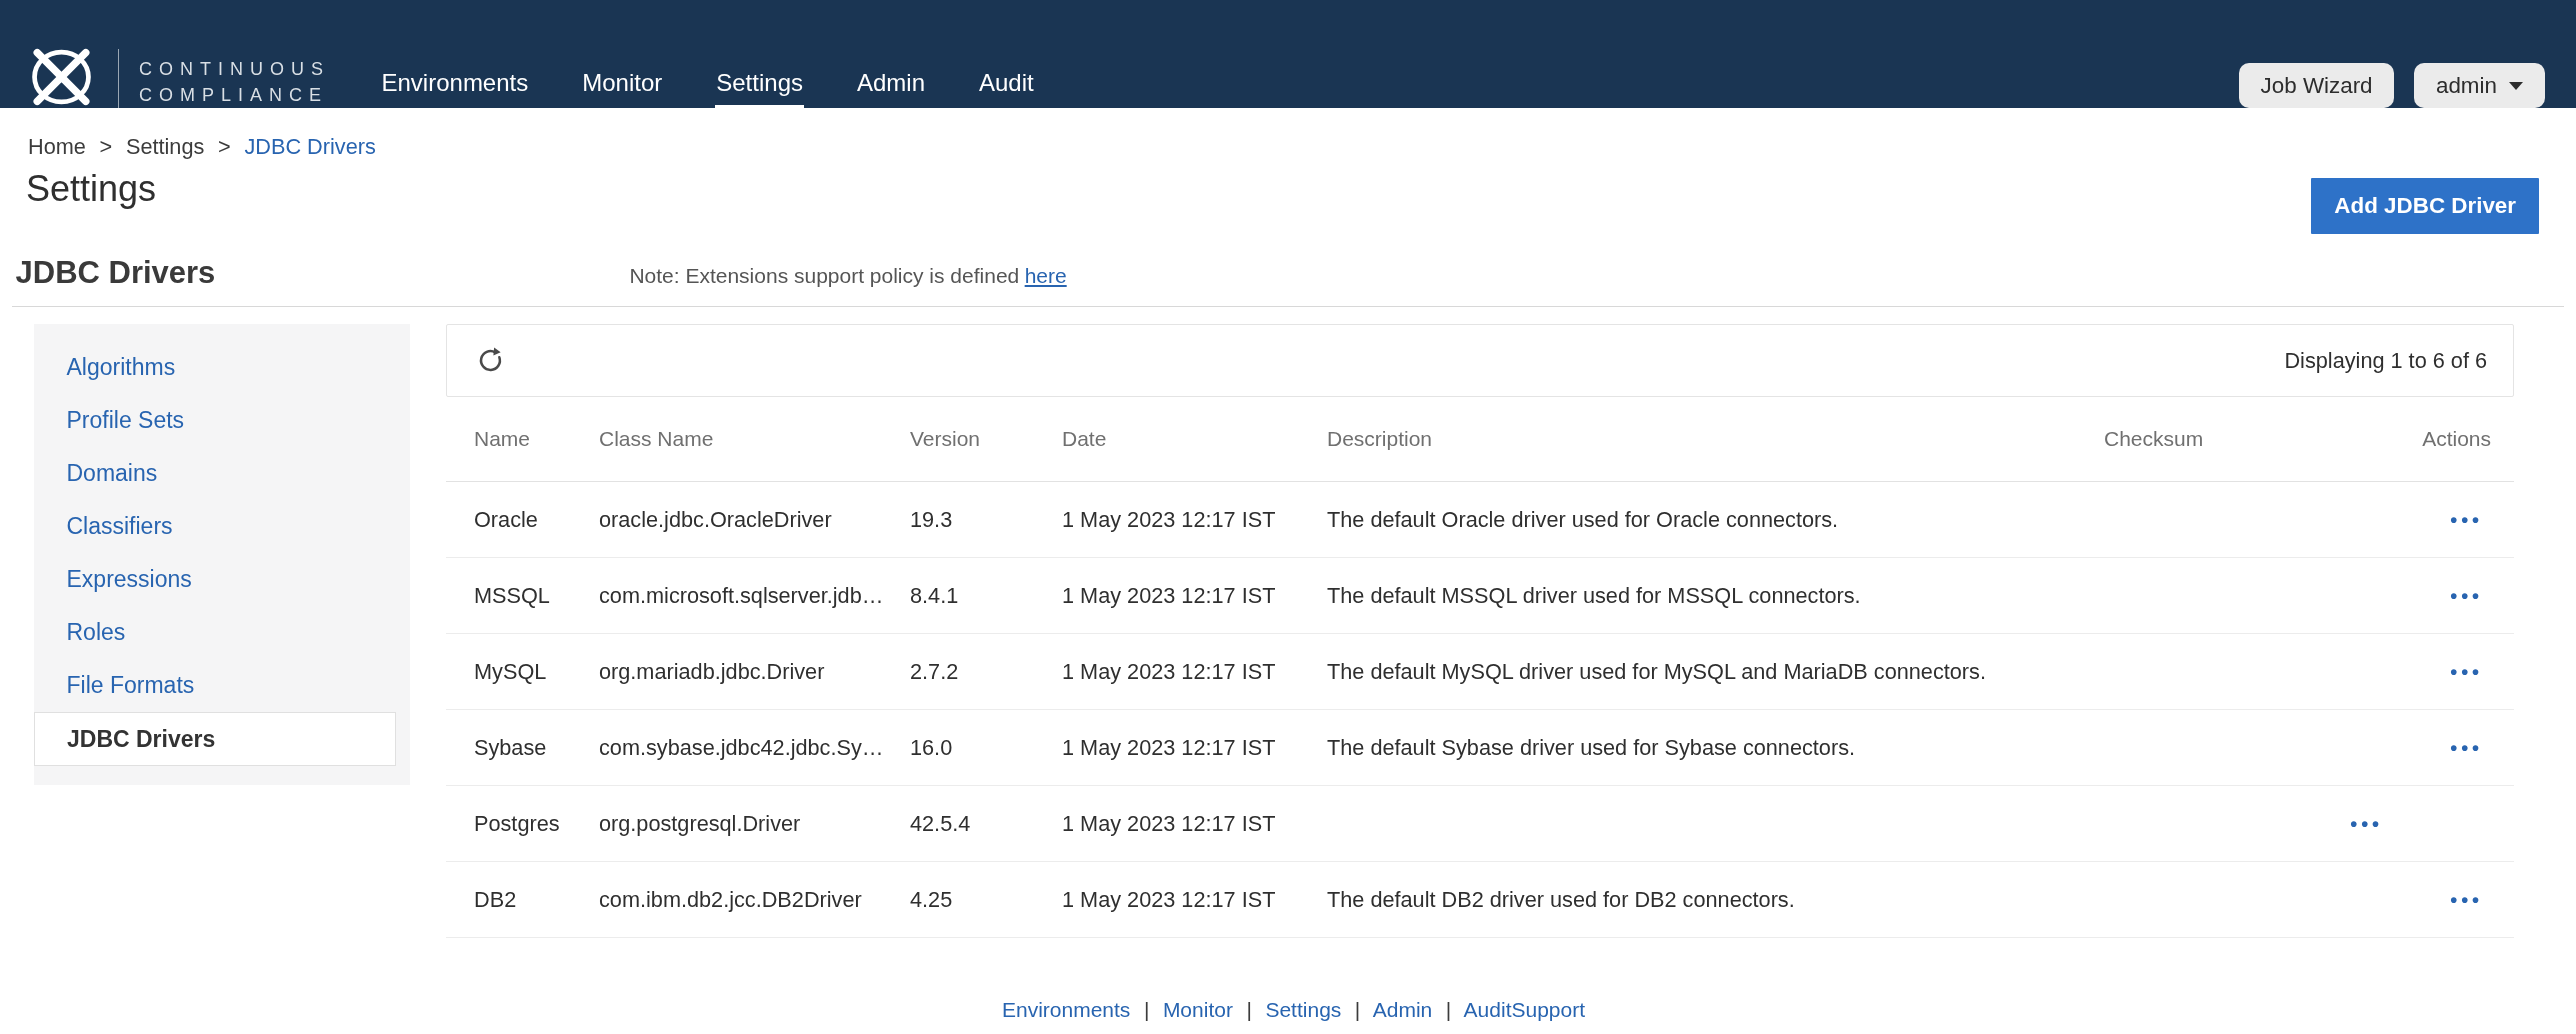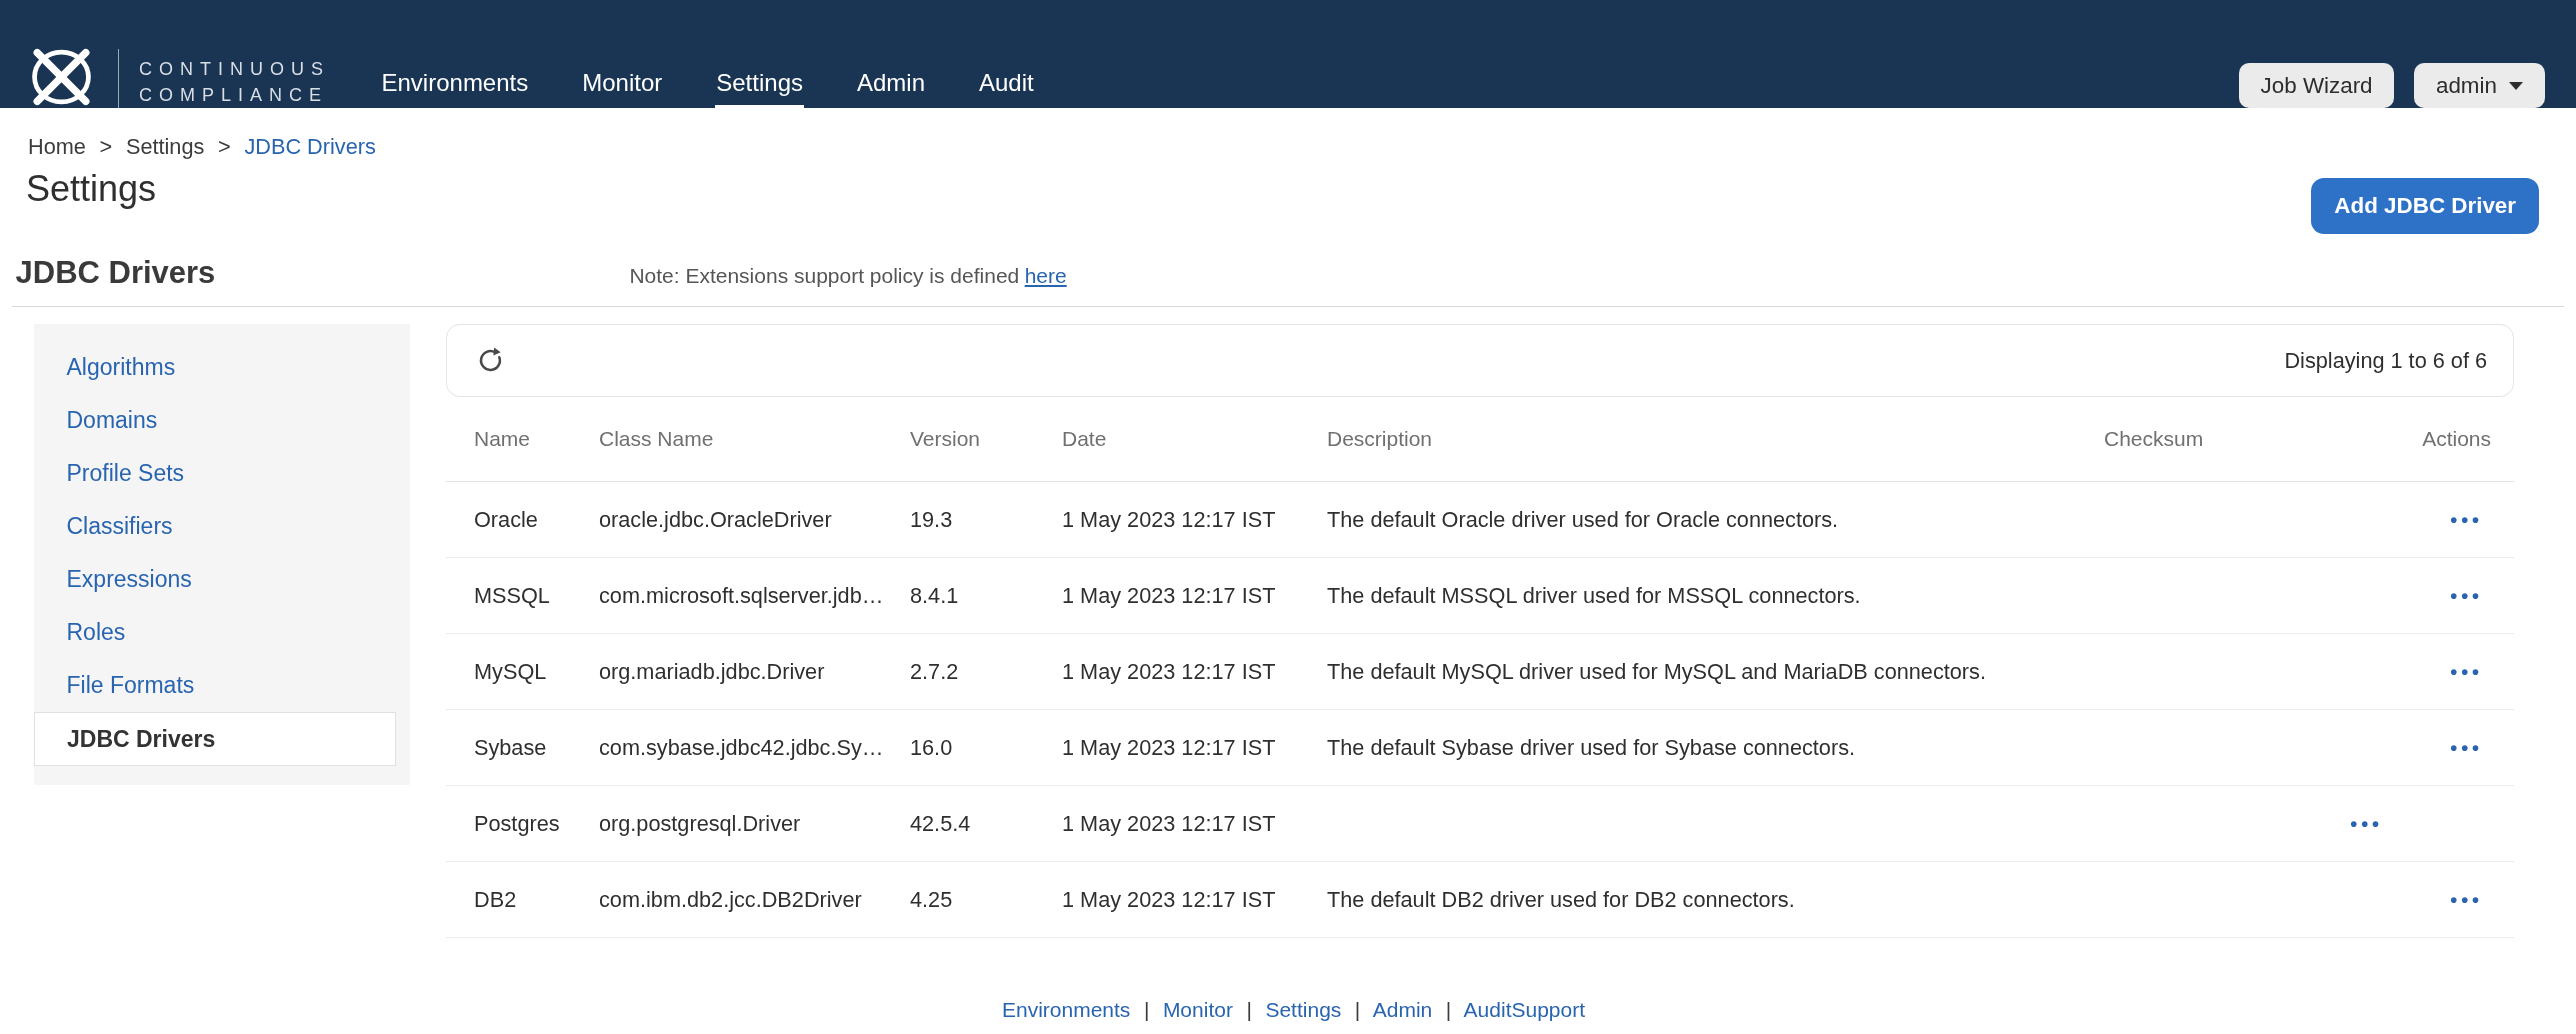--- a/index.html
+++ b/index.html
@@ -73,21 +73,21 @@
     position: absolute;
     top: 178px;
     right: 37px;
     height: 56px;
     padding: 0 23px;
     background: var(--button-blue, #2e72c8);
     color: #ffffff;
     font-size: 22.4px;
     font-weight: bold;
     border: none;
-    border-radius: 13px;
+    border-radius: 1px;
     cursor: pointer;
     font-family: inherit;
   }
 
   
   .section-row { display: flex; align-items: baseline; margin: 45px 31px 0 15.5px; }
   .section-heading { font-size: 31px; font-weight: bold; color: #3a3a3a; }
   .section-note { margin-left: 414px; font-size: 21px; color: #555555; }
   .section-note .note-link {
     color: var(--link-blue, #2864b0);
@@ -121,21 +121,21 @@
     border: 0.8px solid #e0e0e0;
     margin-right: 14px;
     padding: 12.4px 0 12.4px 32px;
     cursor: default;
   }
 
   .main { flex: 1; min-width: 0; margin: 0 62px 0 36px; }
 
   .toolbar {
     border: 1.5px solid #e4e4e4;
-    border-radius: 14px;
+    border-radius: 2px;
     height: 73px;
     display: flex;
     align-items: center;
     padding: 0 26px;
   }
   .refresh-btn { background: none; border: none; cursor: pointer; display: flex; align-items: center; padding: 3.1px; }
   .status { margin-left: auto; font-size: 21.7px; color: #2f2f2f; }
 
   .trow {
     display: grid;
@@ -225,22 +225,22 @@
   <div class="section-note">
     <span>Note: Extensions support policy is defined</span><span class="note-link">here</span>
   </div>
 </div>
 <div class="page-divider"></div>
 
 <div class="content">
 
   <div class="sidebar">
     <div class="side-item">Algorithms</div>
+    <div class="side-item">Profile Sets</div>
     <div class="side-item">Domains</div>
-    <div class="side-item">Profile Sets</div>
     <div class="side-item">Classifiers</div>
     <div class="side-item">Expressions</div>
     <div class="side-item">Roles</div>
     <div class="side-item">File Formats</div>
     <div class="side-item active">JDBC Drivers</div>
   </div>
 
   <div class="main">
 
     <div class="toolbar">

